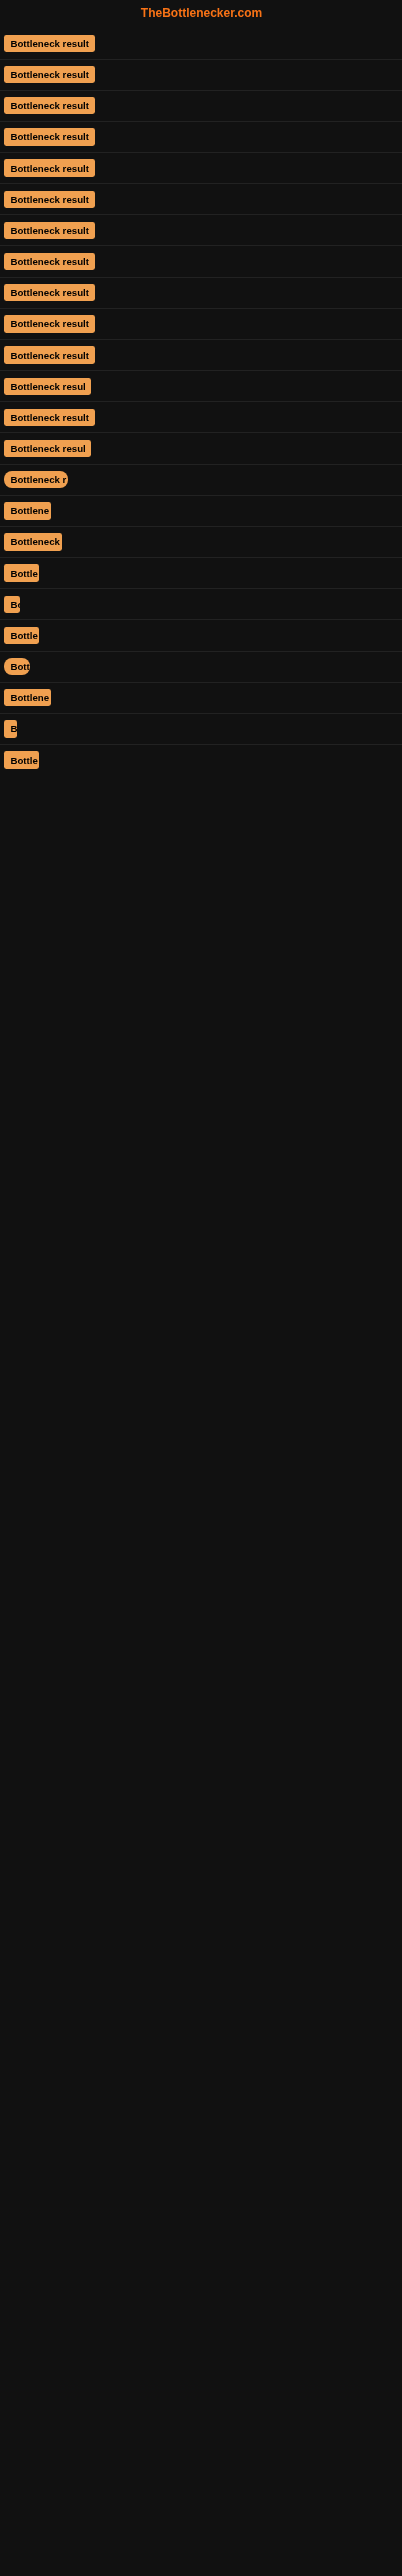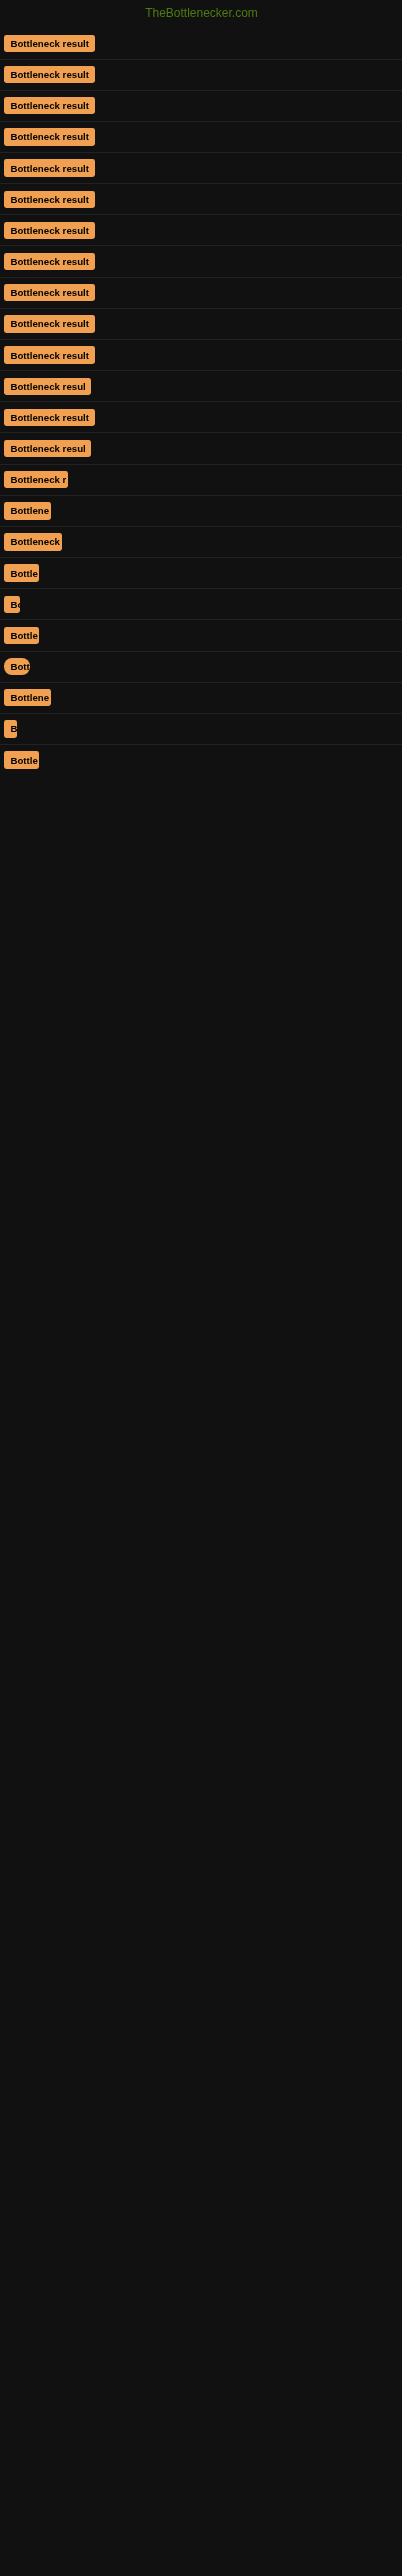--- a/index.html
+++ b/index.html
@@ -11,24 +11,24 @@
     body {
       width: 403px;
       min-height: 2576px;
       background-color: #111111;
       font-family: Arial, sans-serif;
       position: relative;
     }
 
     .site-title {
       text-align: center;
-      color: #4d7c0f;
+      color: #f97316;
       font-size: 12px;
       padding: 6.4px 0 8px 0;
-      font-weight: normal;
+      font-weight: bold;
     }
 
     .bottleneck-badge {
       display: inline-block;
       background-color: #f0a050;
       color: #000000;
       font-size: 9.7px;
       font-weight: bold;
       padding: 3.2px 6.4px;
       border-radius: 2.4px;
@@ -91,21 +91,21 @@
     <div class="result-row">
       <span class="bottleneck-badge" style="max-width: 87px;">Bottleneck resul</span>
     </div>
     <div class="result-row">
       <span class="bottleneck-badge" style="max-width: 93px;">Bottleneck result</span>
     </div>
     <div class="result-row">
       <span class="bottleneck-badge" style="max-width: 87px;">Bottleneck resul</span>
     </div>
     <div class="result-row">
-      <span class="bottleneck-badge" style="max-width: 64px;">Bottleneck r</span>
+      <span class="bottleneck-badge" style="max-width: 64px; border-radius: 8px;">Bottleneck r</span>
     </div>
     <div class="result-row">
       <span class="bottleneck-badge" style="max-width: 47px;">Bottlene</span>
     </div>
     <div class="result-row">
       <span class="bottleneck-badge" style="max-width: 58px;">Bottleneck</span>
     </div>
     <div class="result-row">
       <span class="bottleneck-badge" style="max-width: 35px;">Bottle</span>
     </div>

